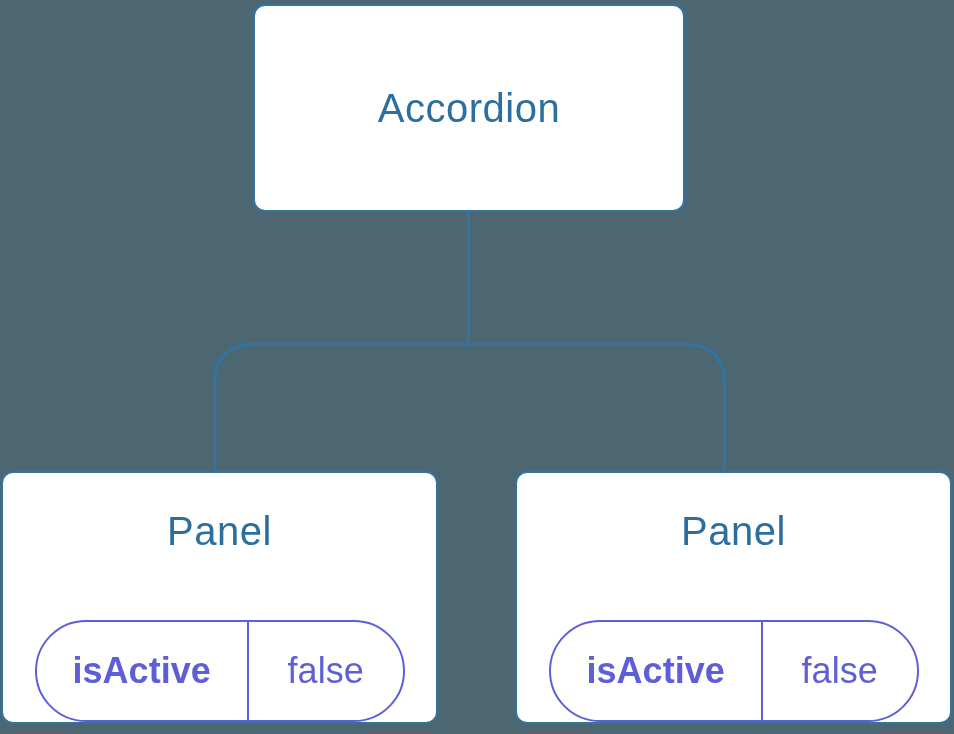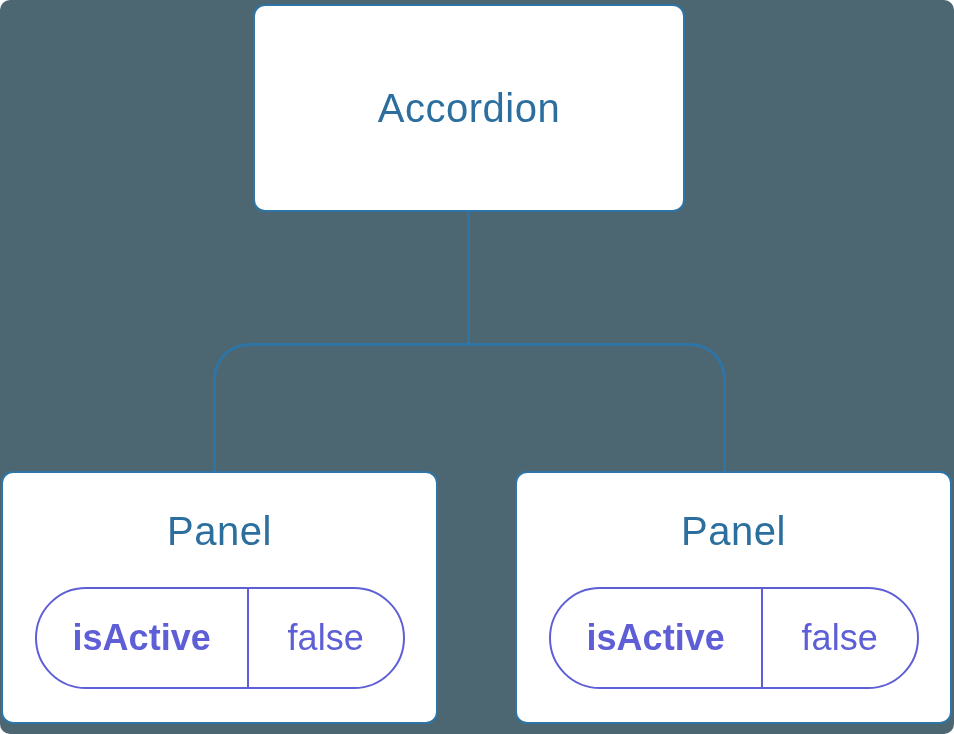--- a/index.html
+++ b/index.html
@@ -65,20 +65,21 @@
     position: absolute;
     top: 471px;
     width: 437px;
     height: 253px;
     background: var(--node-fill);
     border: 2px solid var(--node-border);
     border-radius: 12px;
     display: flex;
     flex-direction: column;
     align-items: center;
+    justify-content: space-between;
   }
   .panel-left  { left: 1px; }
   .panel-right { left: 515px; }
 
   .panel-title {
     margin-top: 34px;
     font-size: 40px;
     line-height: 48px;
     color: var(--node-text);
     letter-spacing: 0.5px;
@@ -107,21 +108,21 @@
   .state-value {
     flex: 1 1 auto;
     display: flex;
     align-items: center;
     justify-content: center;
   }
 </style>
 </head>
 <body>
 
-<div class="stage" style="background: rgb(76, 103, 114); border-radius: 10px;">
+<div class="stage" style="background: rgb(76, 103, 114);">
 
   <div class="root-node">
     <span class="node-label">Accordion</span>
   </div>
 
   <div class="stem"></div>
 
   <div class="bracket"></div>
 
   <div class="panel-node panel-left">

